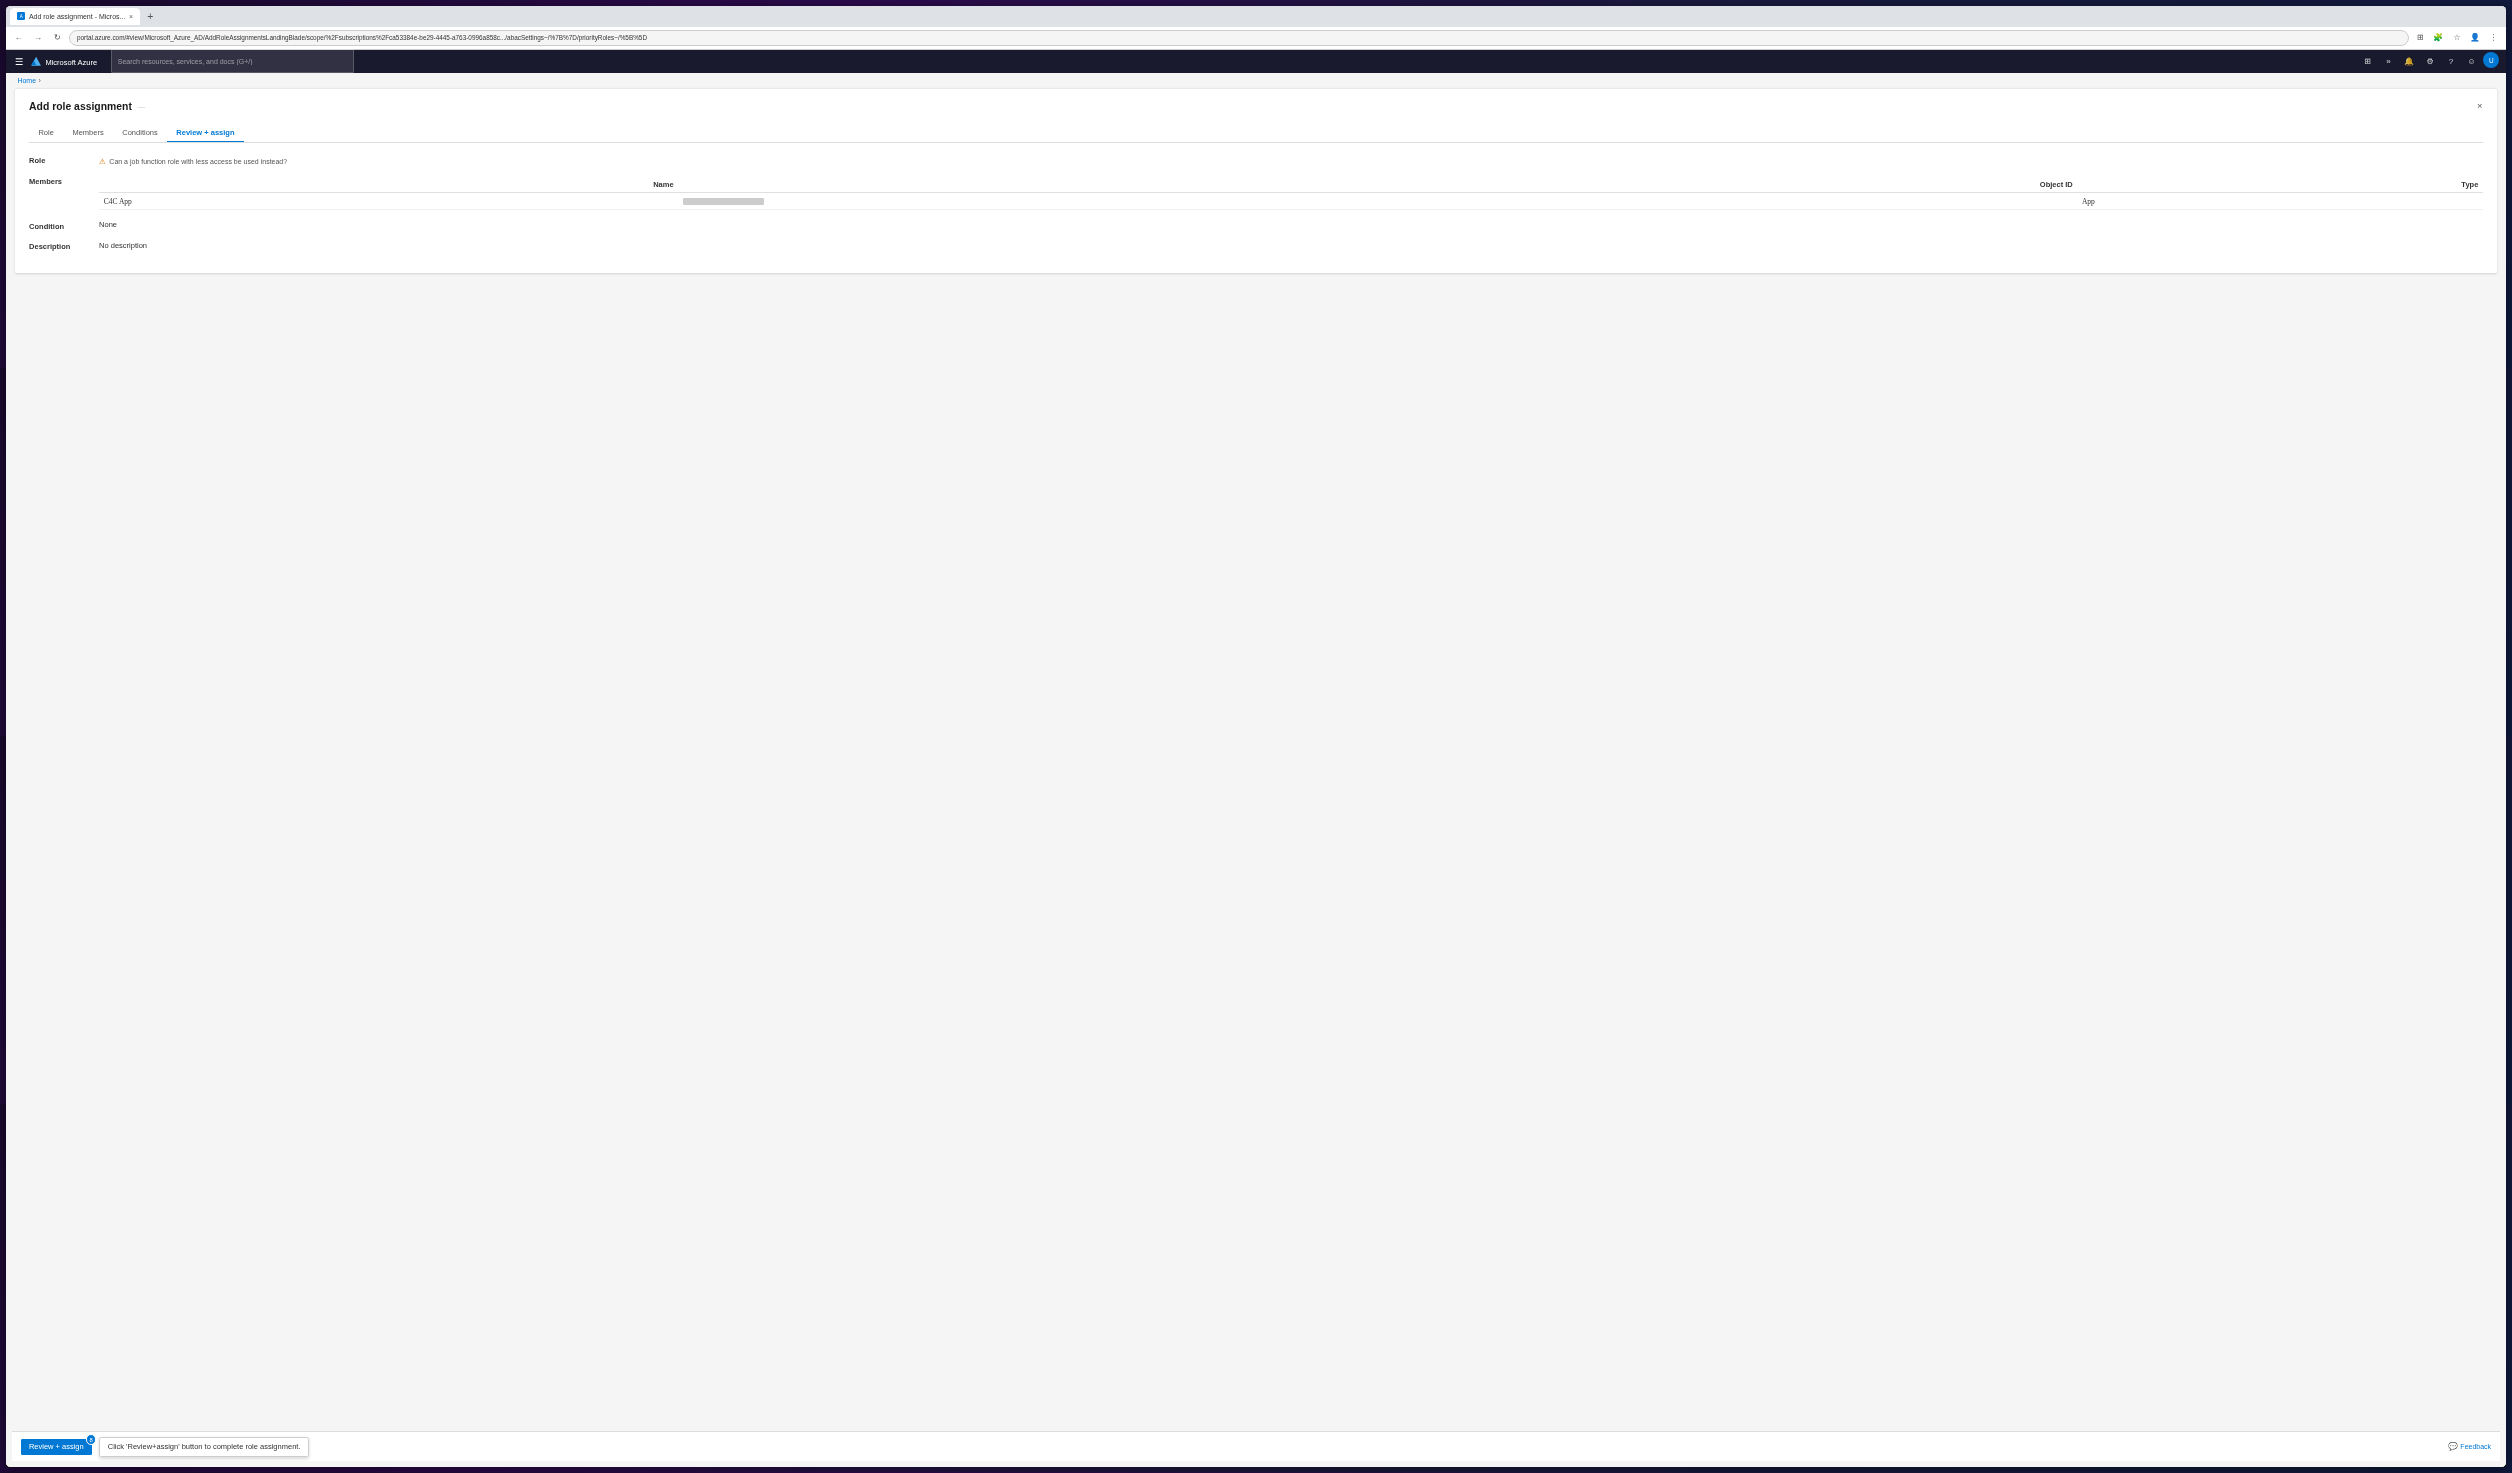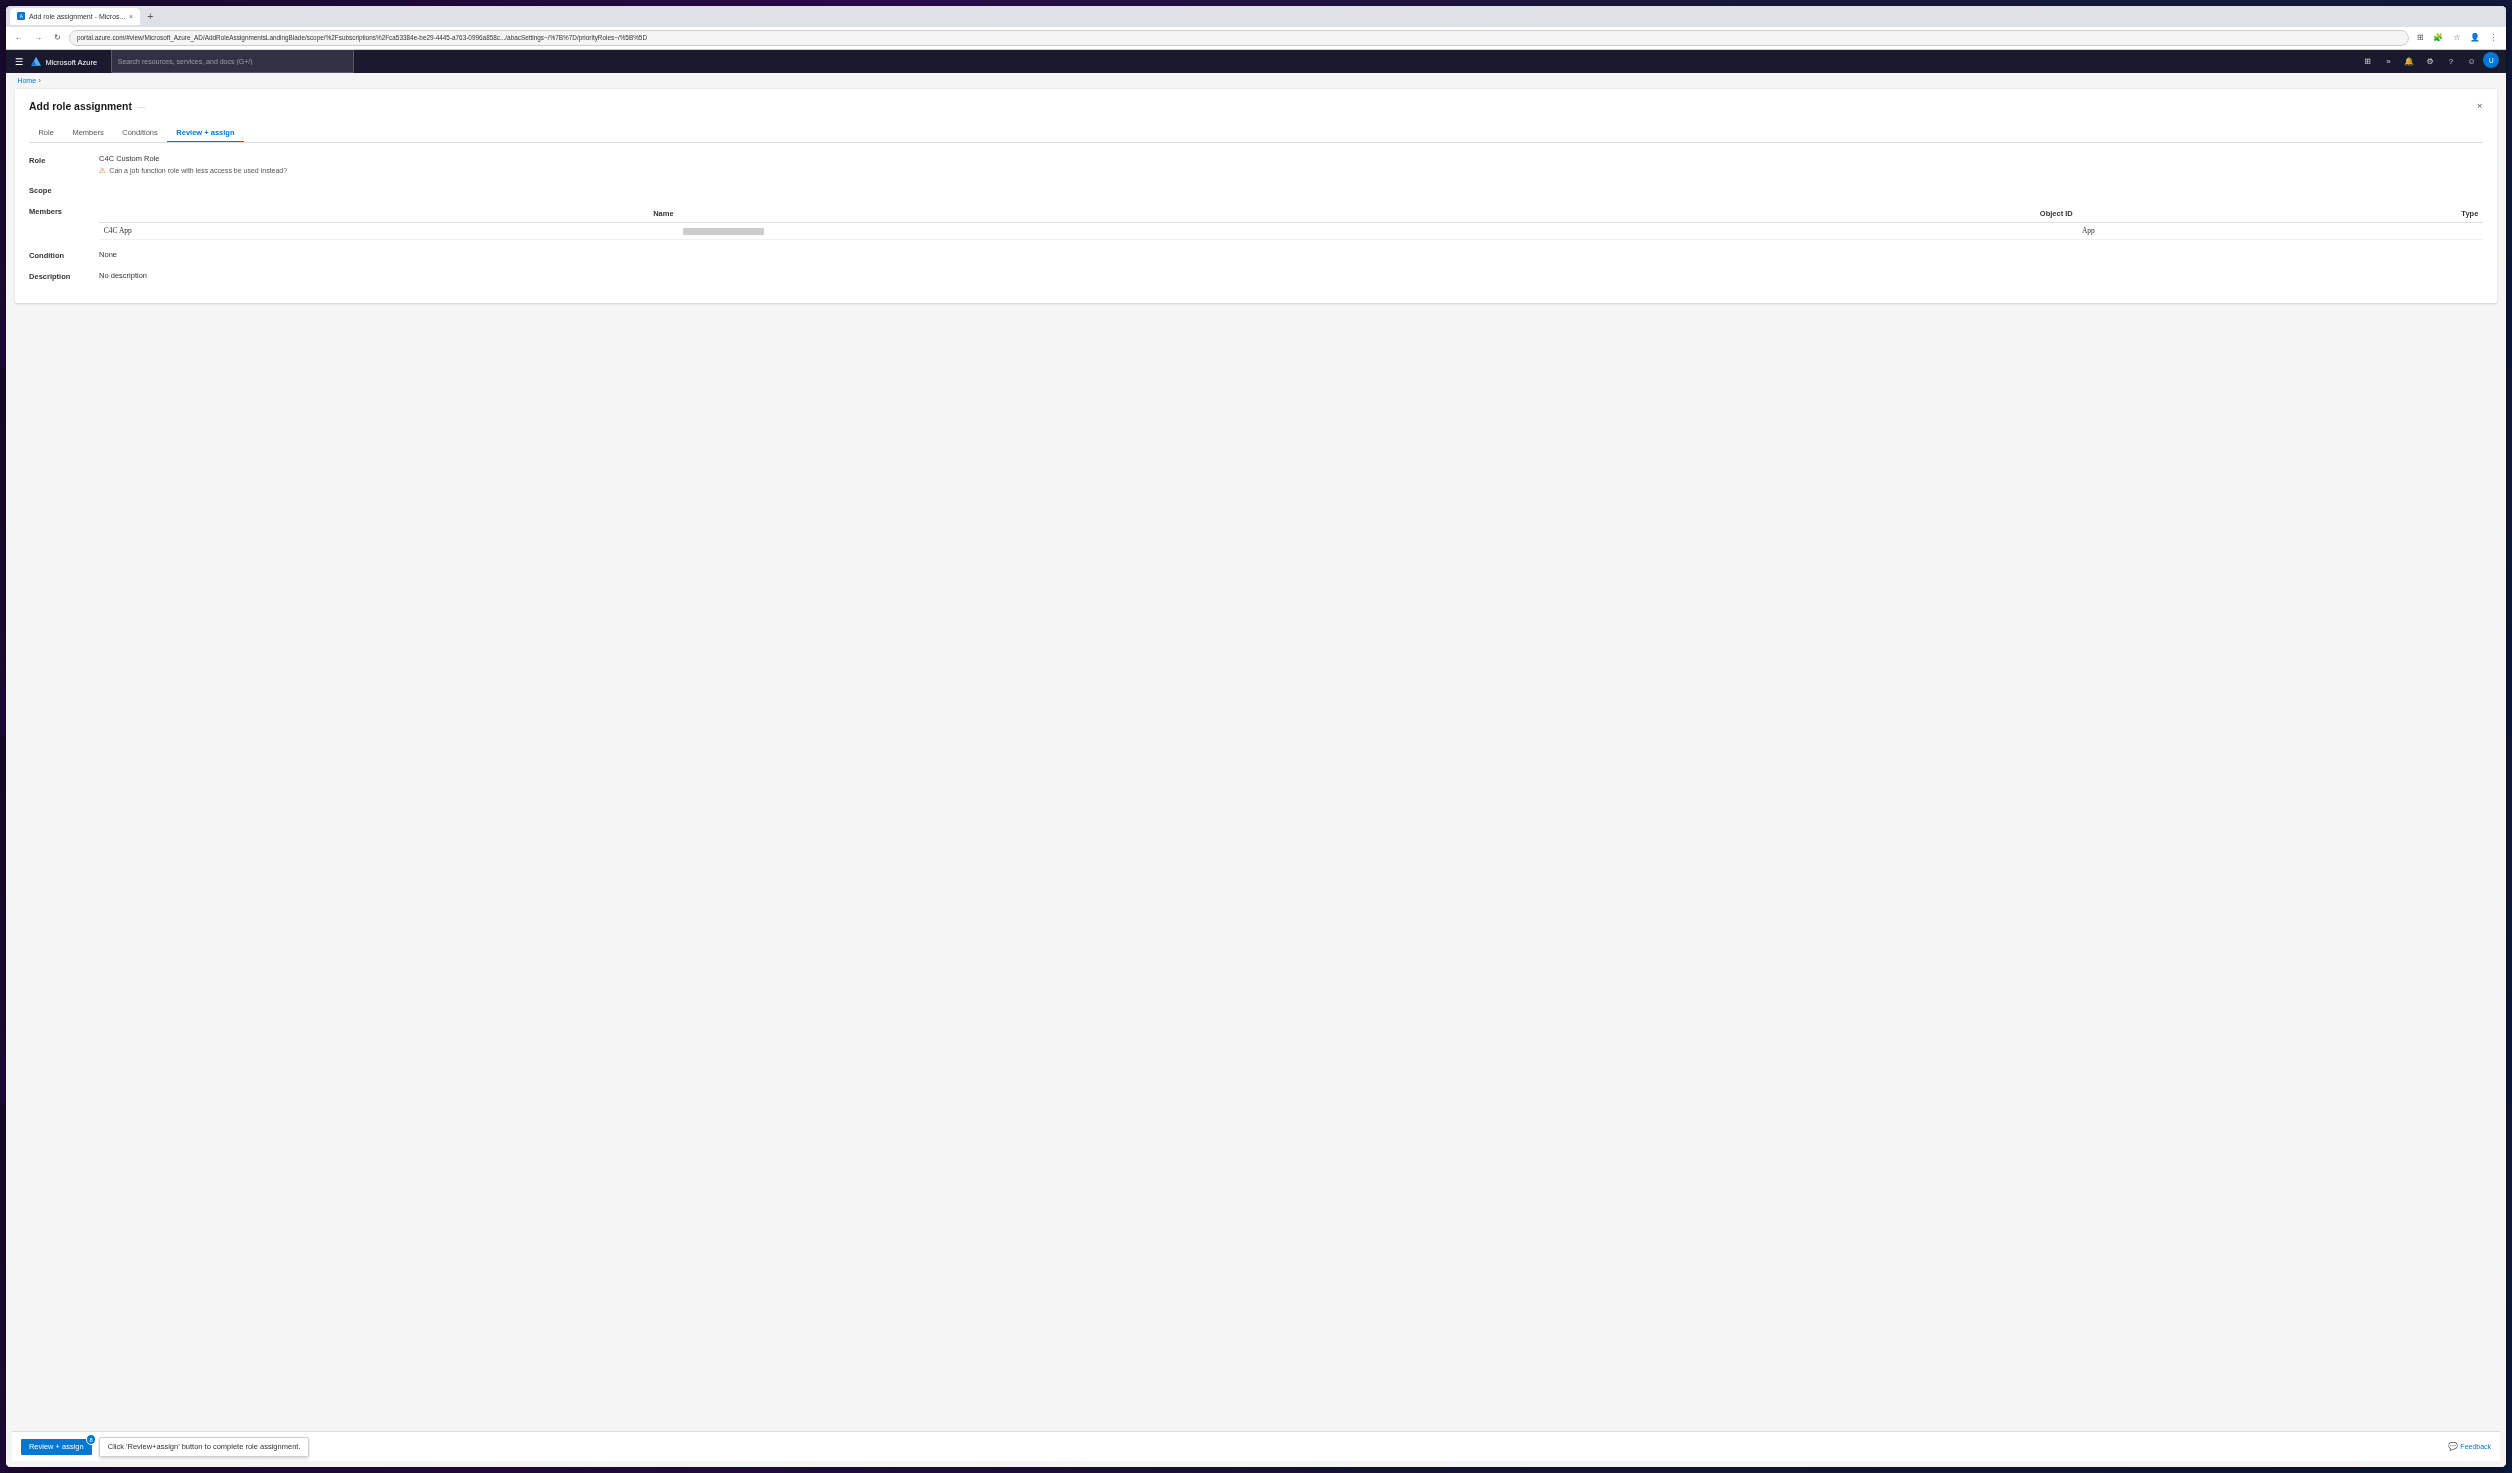--- a/index.html
+++ b/index.html
@@ -492,32 +492,27 @@
             <span>Conditions</span>
           </div>
           <div class="tab-item active">
             <span>Review + assign</span>
           </div>
         </div>
 
         <div class="form-row">
           <div class="form-label">Role</div>
           <div class="form-value">
-            <div>C4C Custom Role</div>
             <div class="warning-text">
               <span class="warning-icon">⚠</span>
               <span>Can a job function role with less access be used instead?</span>
             </div>
           </div>
         </div>
 
-        <div class="form-row">
-          <div class="form-label">Scope</div>
-          <div class="form-value"></div>
-        </div>
 
         <div class="form-row">
           <div class="form-label">Members</div>
           <div class="form-value">
             <table class="members-table">
               <thead>
                 <tr>
                   <th>Name</th>
                   <th>Object ID</th>
                   <th>Type</th>

